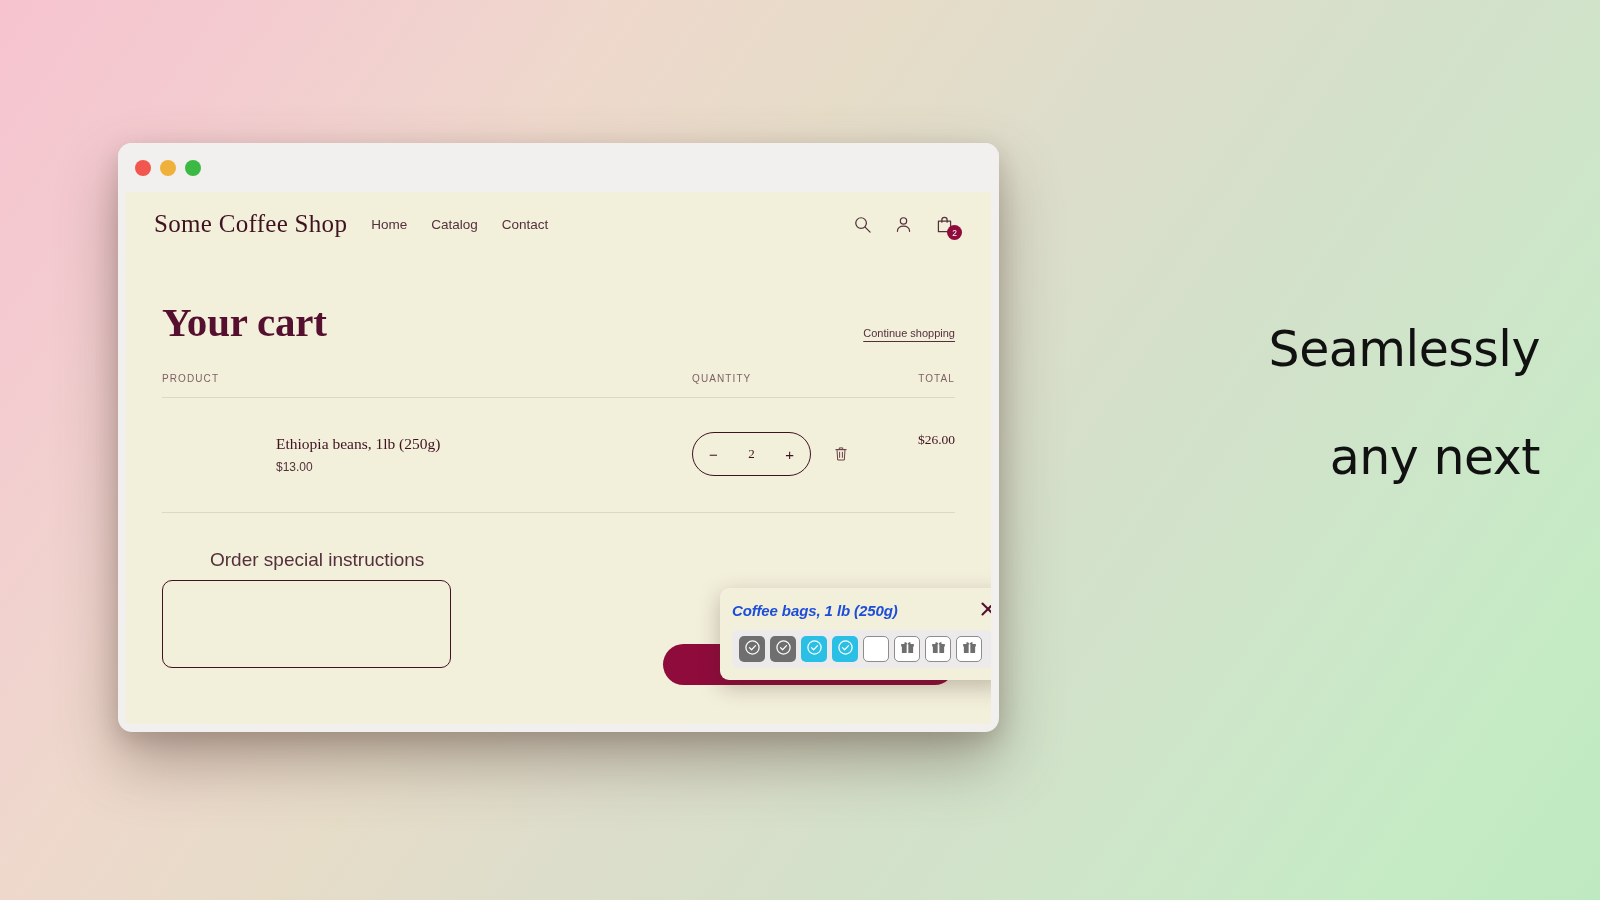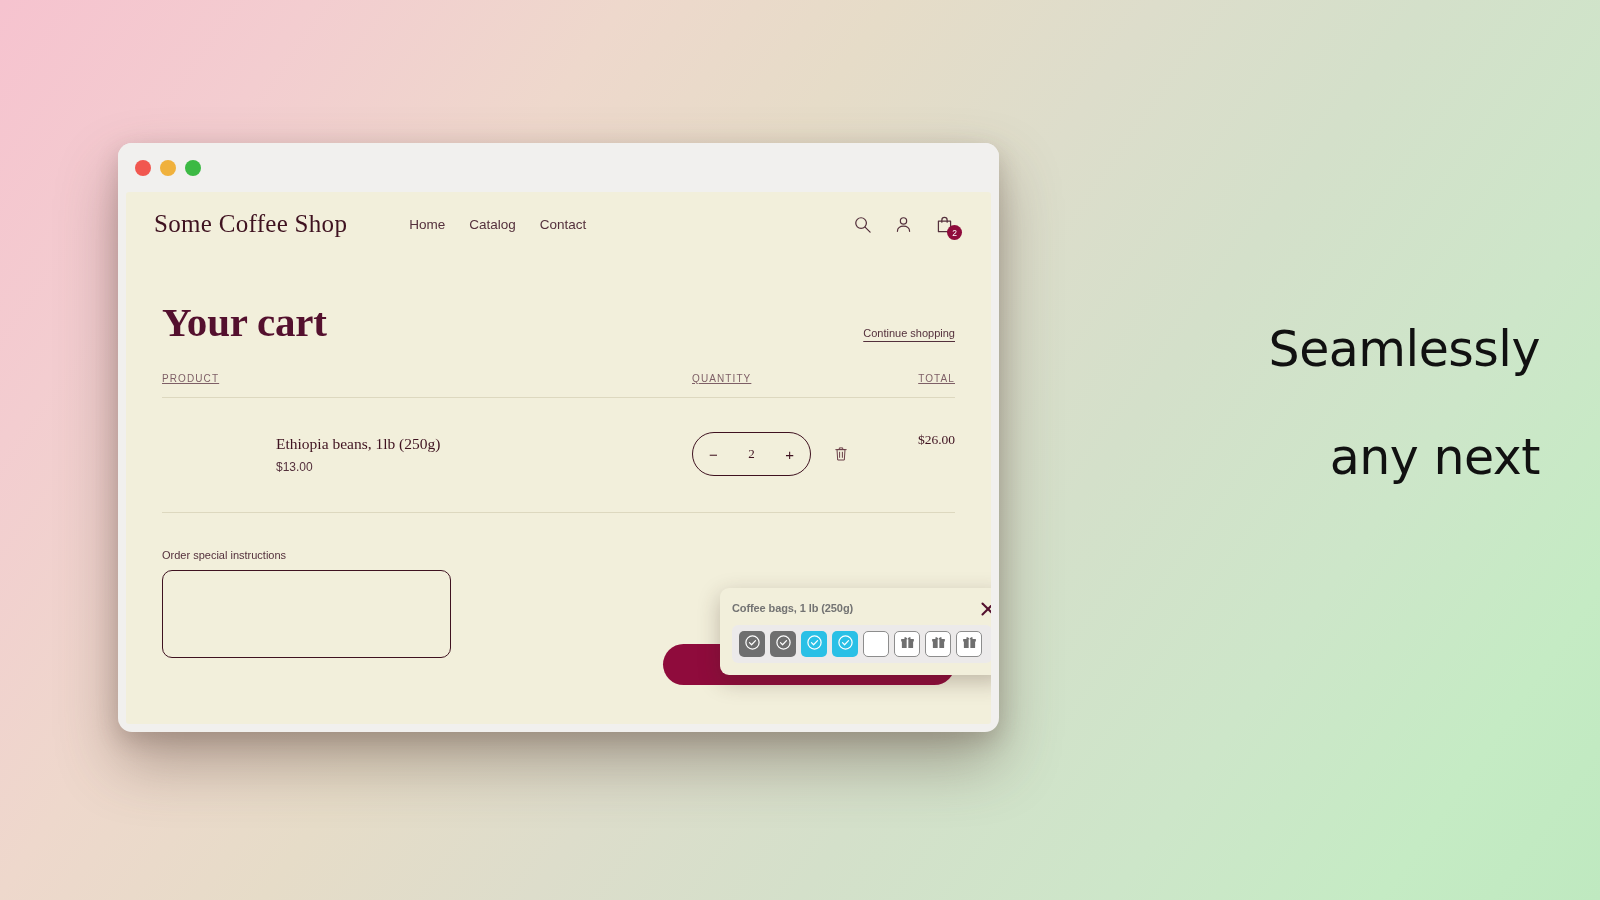--- a/index.html
+++ b/index.html
@@ -79,33 +79,32 @@
     border-radius: 3px;
     overflow: hidden;
   }
 
   
   .site-header {
     display: flex;
     align-items: center;
     height: 64px;
     padding: 0 28px 0 28px;
-    gap: 30px;
   }
   .brand {
     font-family: "Liberation Serif", serif;
     font-size: 25px;
     color: #3f1220;
     letter-spacing: 0.3px;
     white-space: nowrap;
   }
   .nav {
     display: flex;
     gap: 24px;
-    margin-left: 32px;
+    margin-left: 24px;
   }
   .nav a {
     font-size: 13.5px;
     color: #54303c;
     text-decoration: none;
     white-space: nowrap;
   }
   .header-icons {
     margin-left: auto;
     display: flex;
@@ -171,21 +170,20 @@
 
   .table-head {
     display: flex;
     align-items: center;
     margin-top: 30px;
     padding-bottom: 13px;
     border-bottom: 1px solid #ddd8bf;
     font-size: 10px;
     letter-spacing: 1.1px;
     color: #7e5f66;
-    text-decoration: underline;
   }
   .th-product { flex: 0 0 530px; }
   .th-quantity { flex: 1; }
   .th-total { margin-left: auto; }
 
   .cart-row {
     display: flex;
     padding: 34px 0 36px 0;
     border-bottom: 1px solid #ddd8bf;
   }
@@ -253,23 +251,24 @@
     font-family: "Liberation Serif", serif;
   }
 
   
   .cart-footer {
     display: flex;
     justify-content: space-between;
     padding-top: 36px;
   }
   .instructions-label {
-    font-size: 11px;
+    font-size: 19px;
     color: #54303c;
     margin-bottom: 9px;
+    margin-left: 48px;
   }
   .instructions-box {
     width: 289px;
     height: 88px;
     border: 1.5px solid #3f1220;
     border-radius: 10px;
     background: transparent;
     resize: none;
     outline: none;
     font-family: "Liberation Sans", sans-serif;
@@ -318,24 +317,25 @@
     left: 594px;
     top: 332px;
     width: 286px;
     background: #f2efdb;
     border-radius: 9px;
     box-shadow: 0 7px 22px rgba(60, 40, 30, 0.28);
     padding: 14px 14px 12px 12px;
     z-index: 40;
   }
   .gift-title {
-    font-size: 11px;
+    font-size: 15px;
     font-weight: bold;
-    color: #737373;
+    color: #1d4ed8;
     letter-spacing: -0.1px;
+    font-style: italic;
   }
   .gift-close {
     position: absolute;
     right: 9px;
     top: 12px;
     width: 18px;
     height: 18px;
     cursor: pointer;
   }
   .gift-body {

